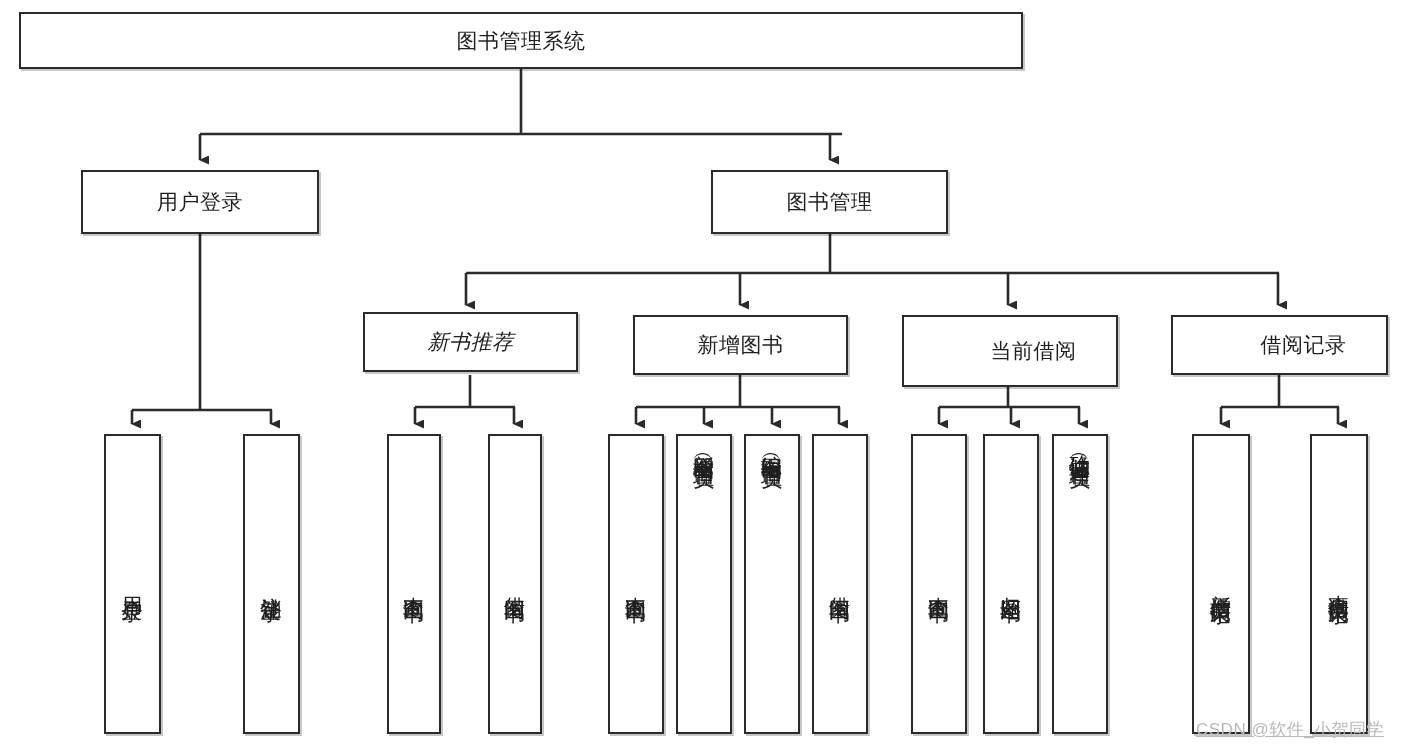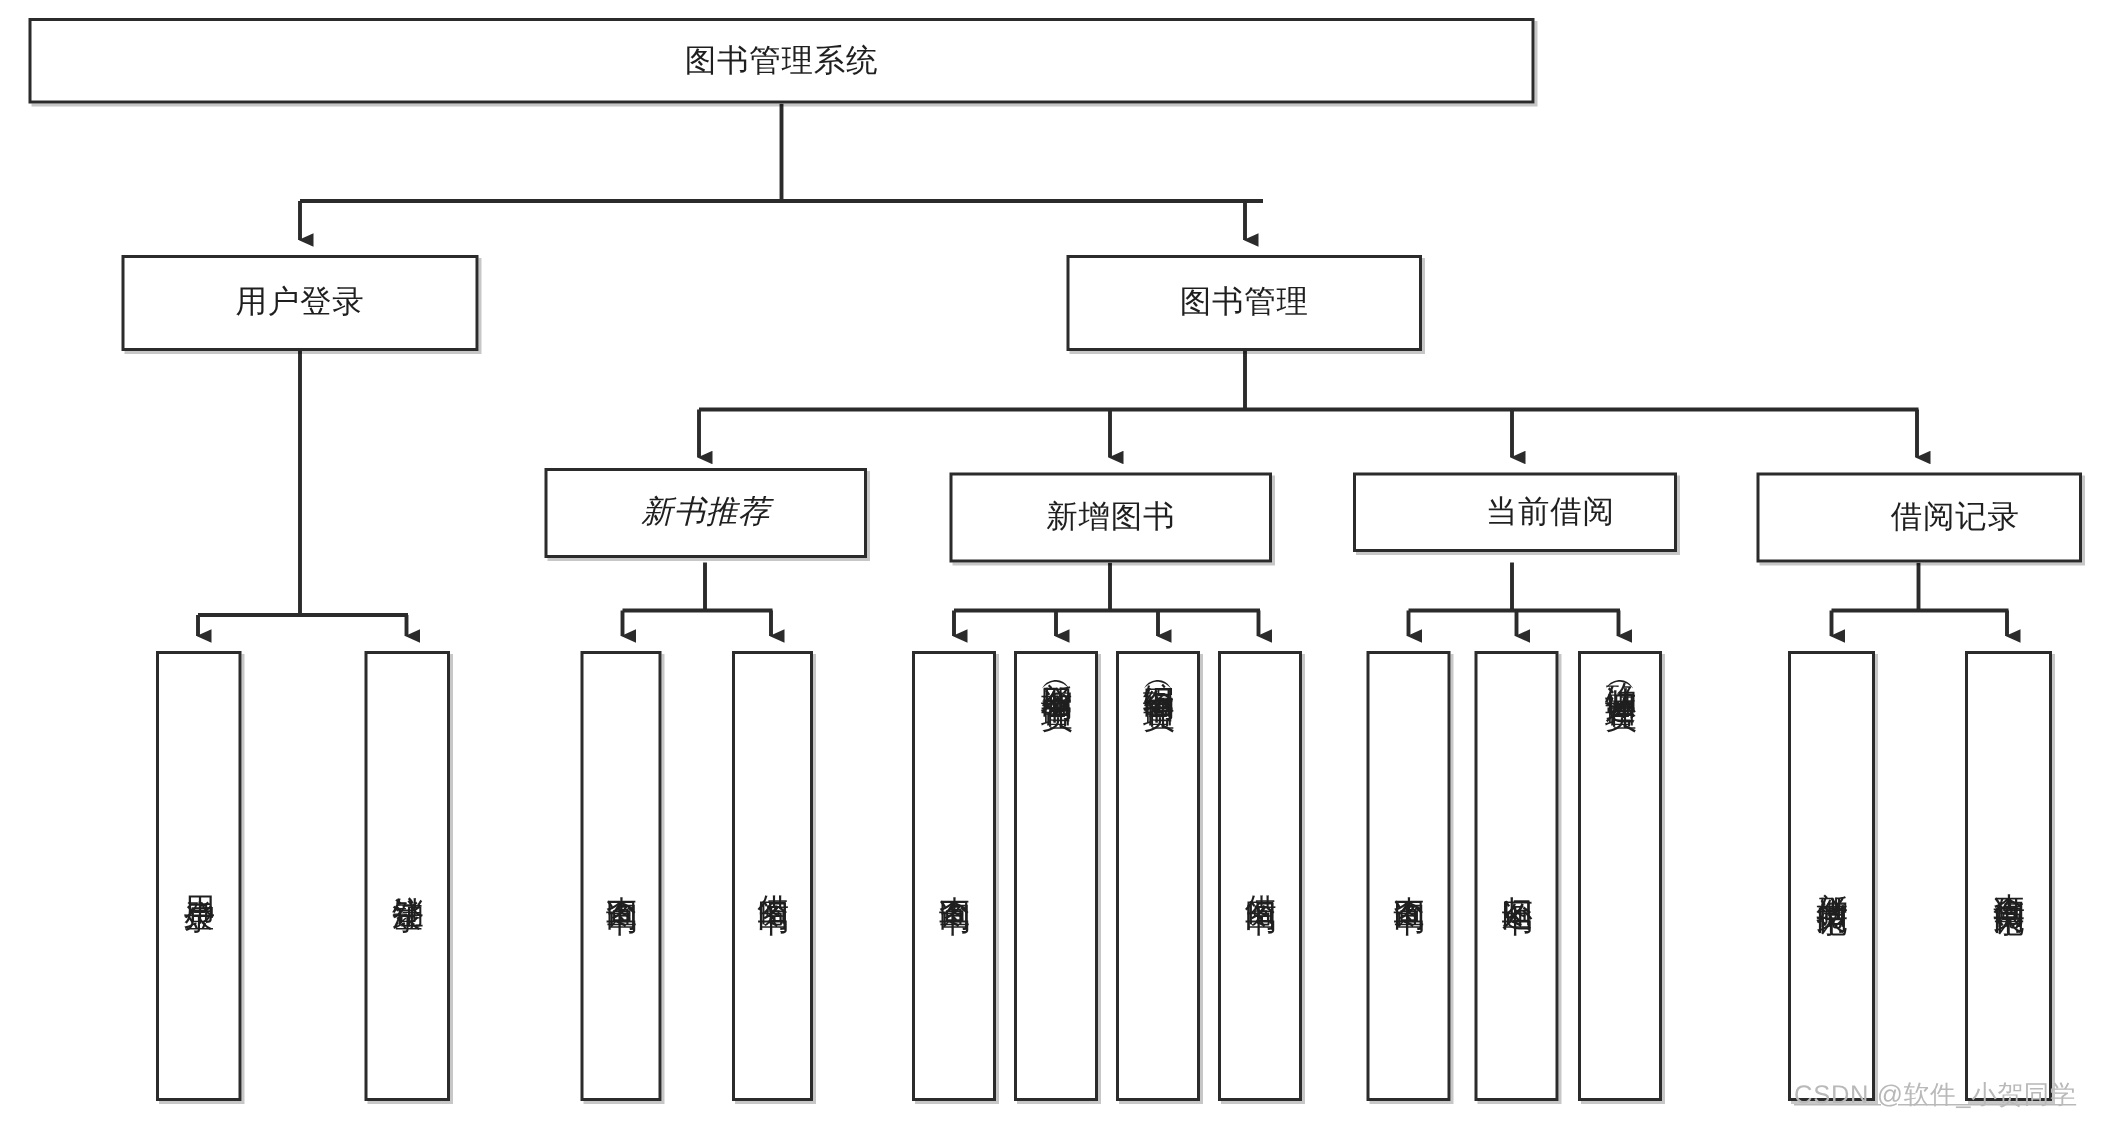--- a/index.html
+++ b/index.html
@@ -136,21 +136,21 @@
   <div class="node" style="left: 711px; top: 170px; width: 237px; height: 64px;">
     <span class="label">图书管理</span>
   </div>
 
   <div class="node" style="left: 363px; top: 312px; width: 215px; height: 60px; font-style: italic;">
     <span class="label">新书推荐</span>
   </div>
   <div class="node" style="left: 633px; top: 315px; width: 215px; height: 60px;">
     <span class="label">新增图书</span>
   </div>
-  <div class="node" style="left: 902px; top: 315px; width: 216px; height: 53px; padding-left: 47px;">
+  <div class="node" style="left: 902px; top: 315px; width: 216px; height: 72px; padding-left: 47px;">
     <span class="label">当前借阅</span>
   </div>
   <div class="node" style="left: 1171px; top: 315px; width: 217px; height: 60px; padding-left: 48px;">
     <span class="label">借阅记录</span>
   </div>
 
   <div class="node vertical center" style="left: 104px; top: 434px; width: 57px; height: 300px;">
     <span class="label">用户登录</span>
   </div>
   <div class="node vertical center" style="left: 243px; top: 434px; width: 57px; height: 300px;">

